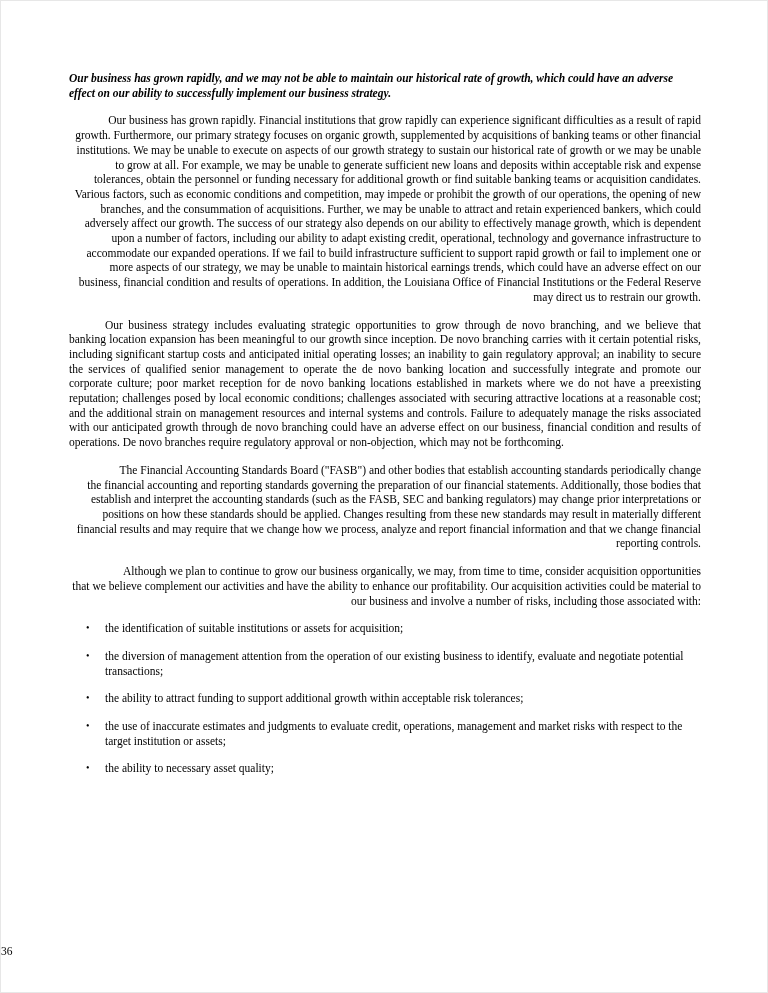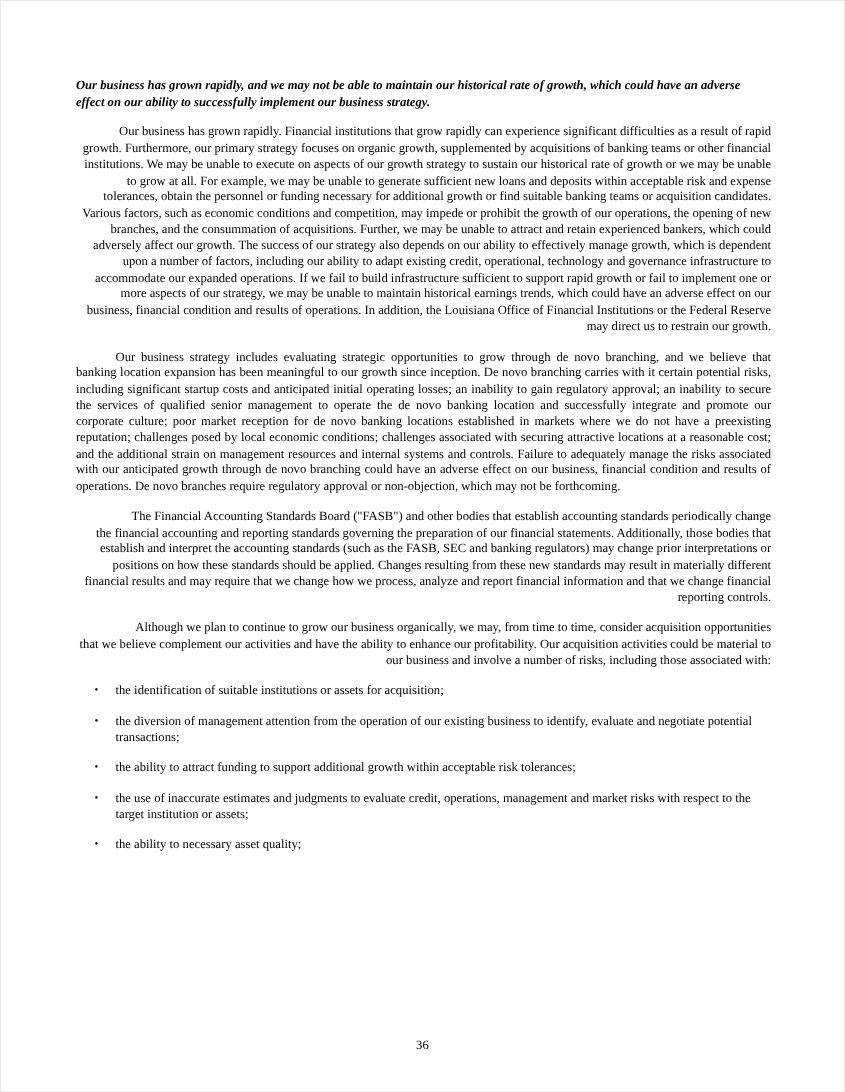--- a/index.html
+++ b/index.html
@@ -54,21 +54,20 @@
     font-size: 10px;
   }
   .bullet-text {
     flex: 1 1 auto;
   }
   .page-number {
     position: absolute;
     top: 943px;
     left: 0;
     width: 100%;
-    text-align: center;
     font-size: 11.5px;
   }
 </style>
 </head>
 <body>
 
 <div class="page">
 
   <section>
     <h2 class="rf-heading first">Our business has grown rapidly, and we may not be able to maintain our historical rate of growth, which could have an adverse effect on our ability to successfully implement our business strategy.</h2>

